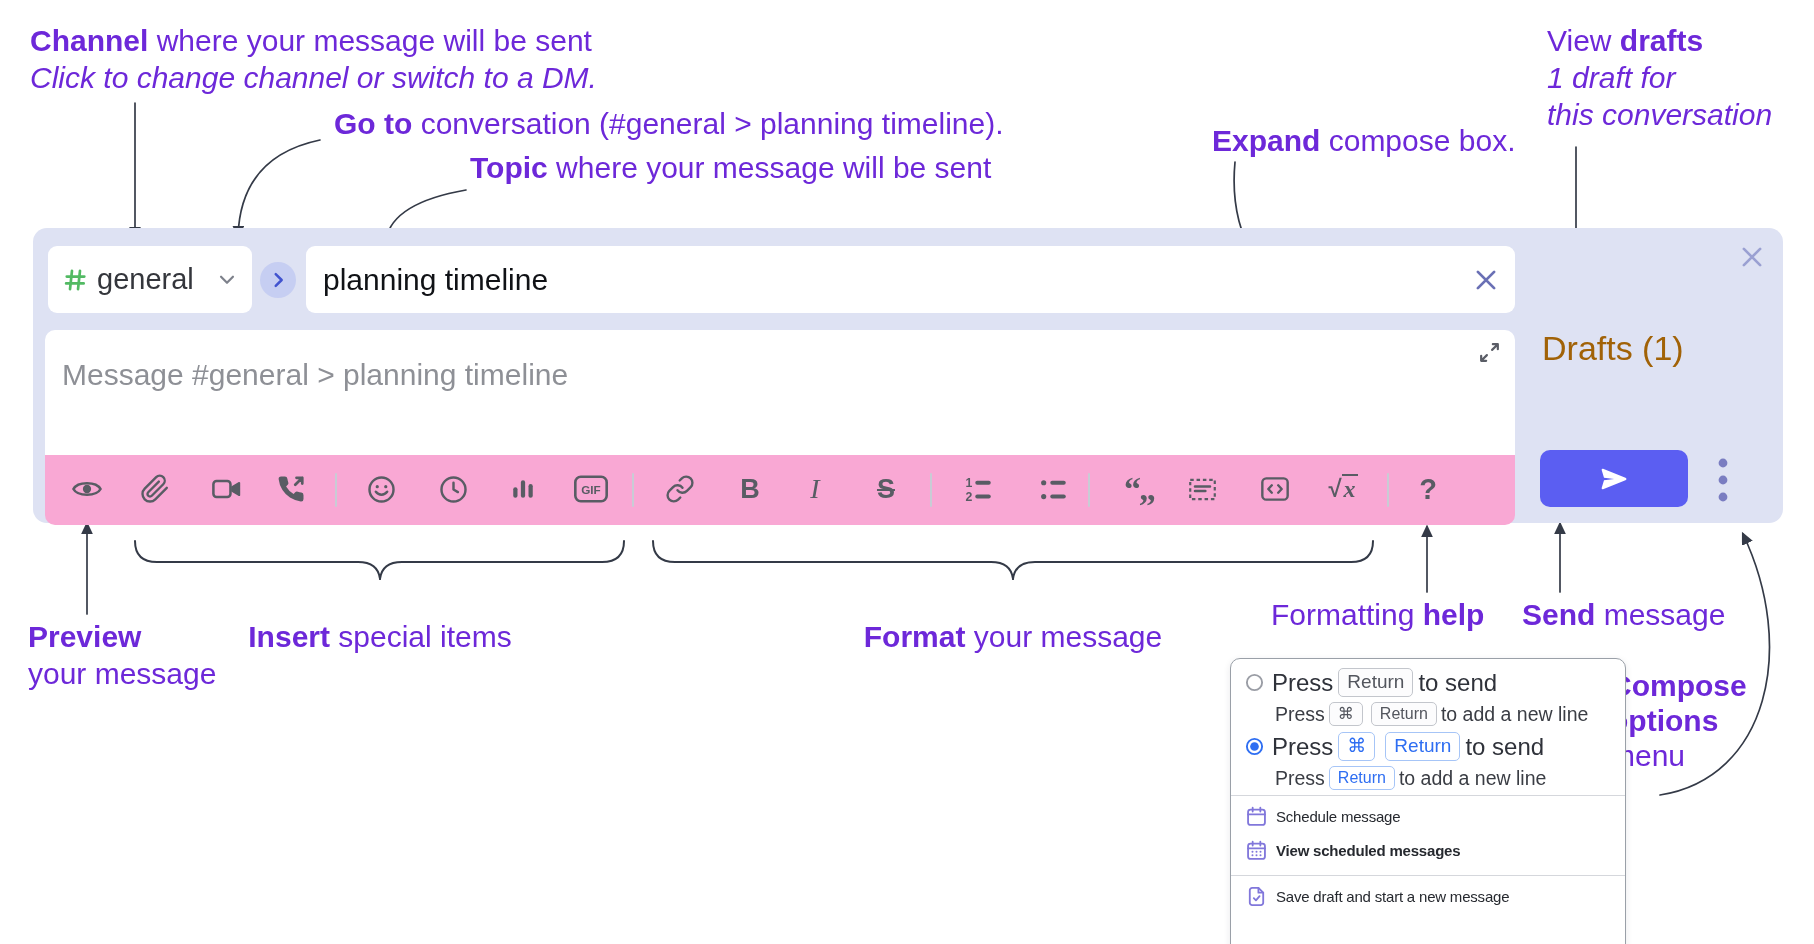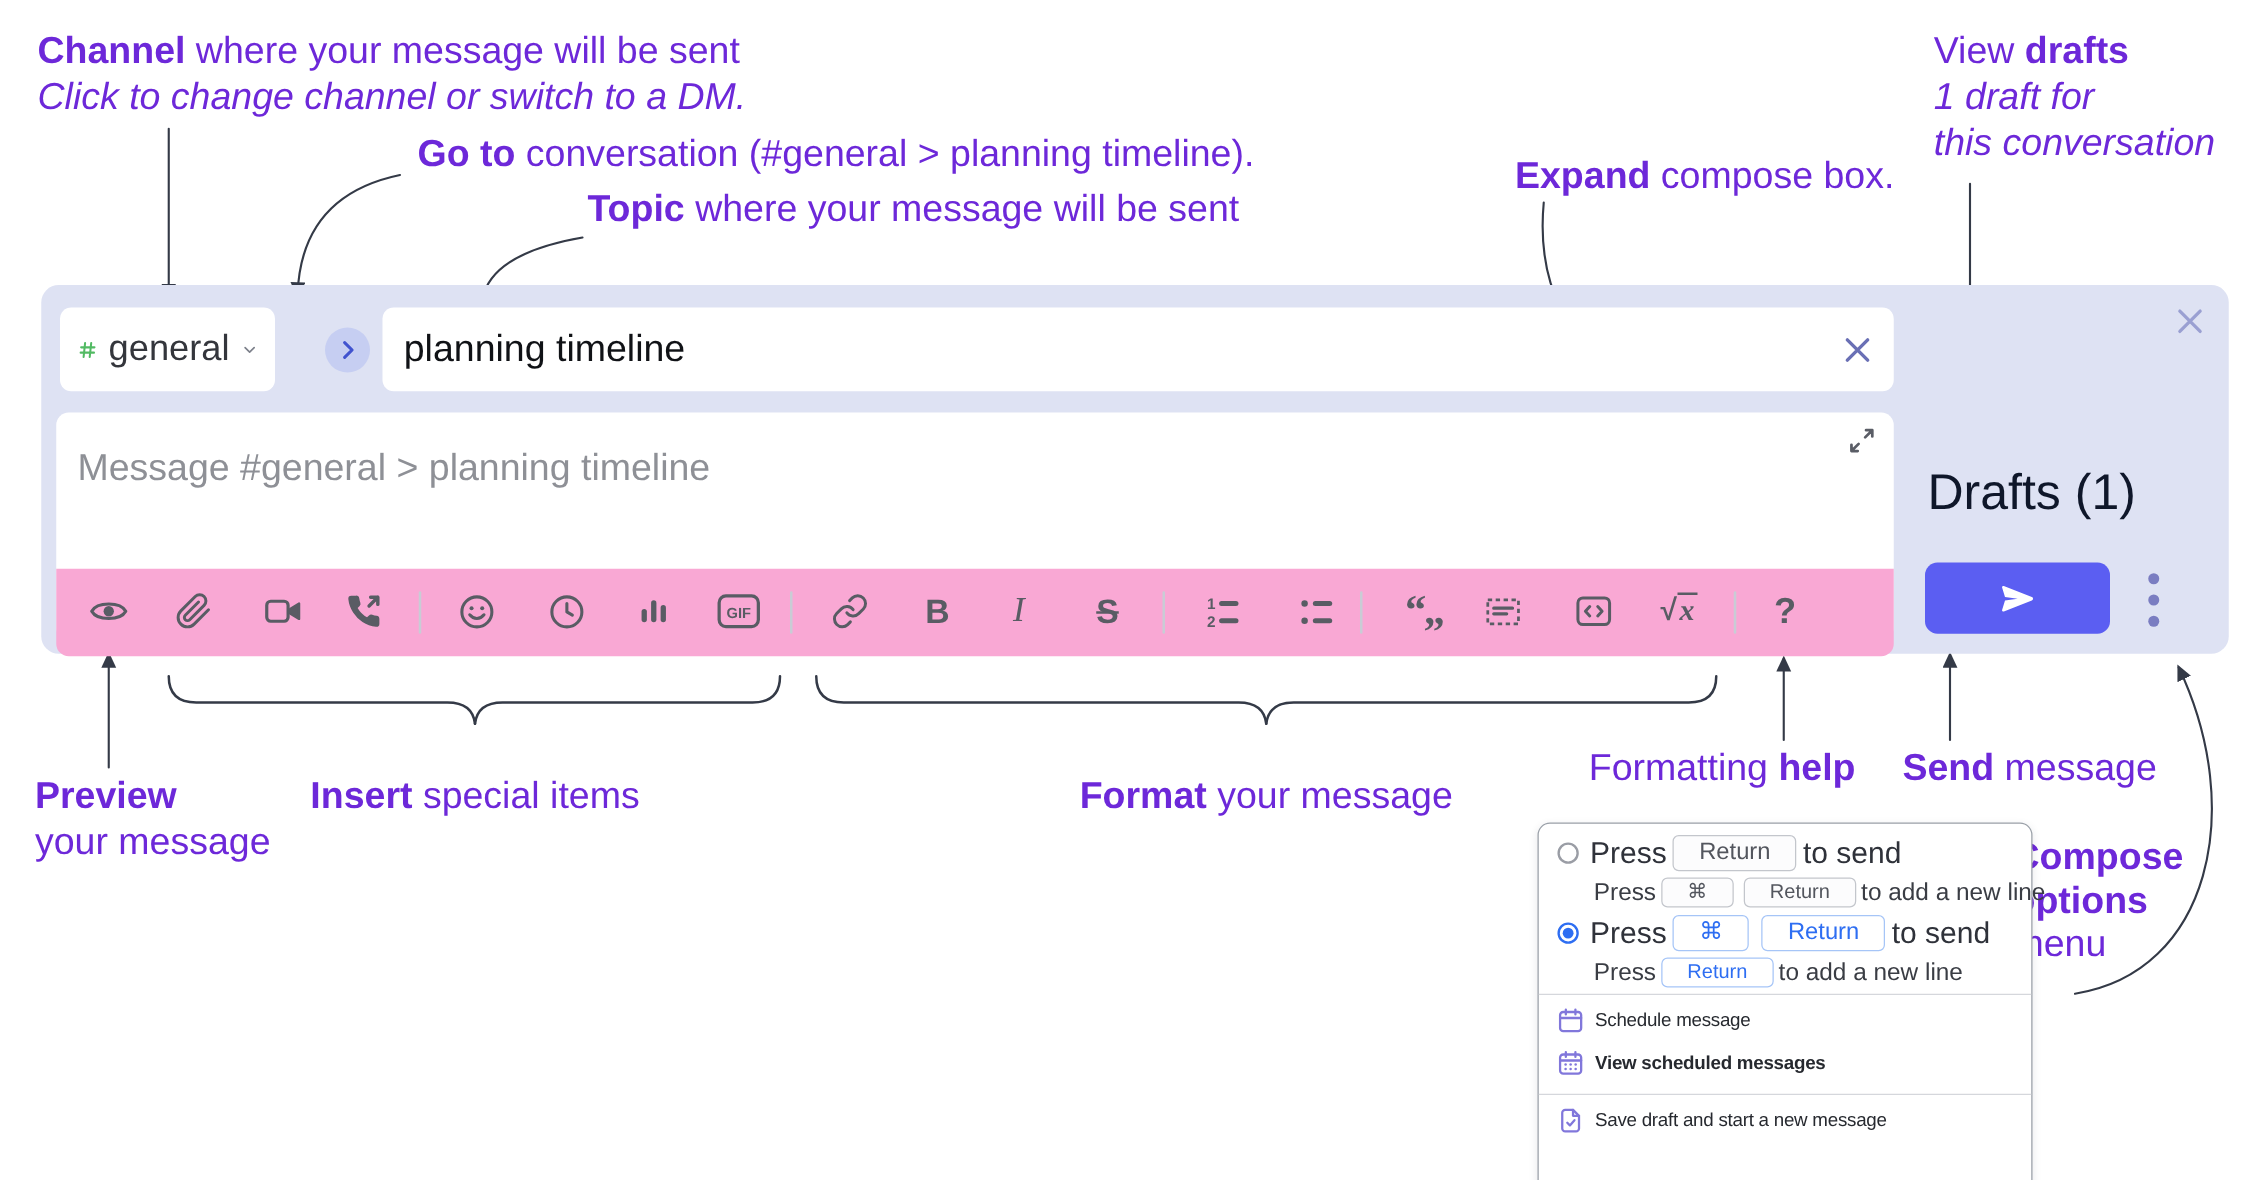--- a/index.html
+++ b/index.html
@@ -10,21 +10,21 @@
   .ann{position:absolute;font-size:30px;line-height:37px;color:#6d28d9;white-space:nowrap;}
   .ann b{font-weight:700;}
   .ann .it{font-style:italic;}
   .center{transform:translateX(-50%);}
   
   svg.overlay{position:absolute;left:0;top:0;width:1814px;height:944px;pointer-events:none;}
   
   .compose{position:absolute;left:33px;top:228px;width:1750px;height:295px;
            background:#dee2f3;border-radius:14px;}
   .whitebox{background:#fff;border-radius:9px;position:absolute;}
-  .channel-btn{left:15px;top:18px;width:172px;height:67px;display:flex;align-items:center;
+  .channel-btn{left:15px;top:18px;width:204px;height:67px;display:flex;align-items:center;
                gap:9px;padding:0 14px;box-sizing:border-box;cursor:pointer;}
   .channel-name{font-size:29px;color:#34363c;flex:1;}
   .go-btn{position:absolute;left:227px;top:34px;width:36px;height:36px;border-radius:50%;
           background:#c6cef2;display:flex;align-items:center;justify-content:center;cursor:pointer;}
   .topic-box{left:273px;top:18px;width:1209px;height:67px;display:flex;align-items:center;
              padding:0 14px 0 17px;box-sizing:border-box;}
   .topic-input{flex:1;border:none;outline:none;font-size:30px;color:#101216;
                font-family:"Liberation Sans",sans-serif;background:transparent;padding:0;}
   .msg-box{left:12px;top:102px;width:1470px;height:182px;border-radius:10px;}
   .placeholder{position:absolute;left:17px;top:28px;font-size:30px;color:#8e9096;}
@@ -38,37 +38,37 @@
   .glyph-b{font-size:27px;font-weight:700;color:#595c64;}
   .glyph-i{font-size:28px;font-style:italic;font-family:"Liberation Serif",serif;color:#595c64;}
   .glyph-s{font-size:27px;font-weight:600;text-decoration:line-through;color:#595c64;}
   .glyph-q{font-family:"Liberation Serif",serif;font-weight:700;color:#595c64;font-size:34px;
            letter-spacing:-2px;line-height:20px;}
   .glyph-math{font-size:24px;color:#595c64;font-weight:600;}
   .glyph-math .ov{font-style:italic;border-top:2.4px solid #595c64;padding:0 2px;
                   font-family:"Liberation Serif",serif;}
   .glyph-help{font-size:29px;font-weight:600;color:#595c64;}
   
-  .drafts-link{position:absolute;left:1509px;top:101px;font-size:40px;color:#0f172a;cursor:pointer;margin-top:43px;}
+  .drafts-link{position:absolute;left:1509px;top:101px;font-size:34px;color:#a16207;cursor:pointer;}
   .send-btn{position:absolute;left:1507px;top:222px;width:148px;height:57px;background:#5b5ef2;
             border:none;border-radius:10px;display:flex;align-items:center;justify-content:center;
             cursor:pointer;}
   .kebab-btn{position:absolute;left:1672px;top:224px;width:36px;height:56px;display:flex;
              align-items:center;justify-content:center;cursor:pointer;}
   .close-btn{position:absolute;left:1704px;top:14px;cursor:pointer;}
   
   .popup{position:absolute;left:1230px;top:658px;width:396px;height:308px;background:#fff;
          border:1.5px solid #9aa0a8;border-radius:10px;box-shadow:0 2px 7px rgba(40,44,60,.10);
          box-sizing:border-box;}
   .prow{position:absolute;left:14px;display:flex;align-items:center;font-size:24px;color:#2f323a;
         white-space:nowrap;cursor:pointer;}
   .psub{position:absolute;left:44px;display:flex;align-items:center;font-size:19.5px;color:#3a3d44;
         white-space:nowrap;}
   kbd{font-family:"Liberation Sans",sans-serif;border:1px solid #c3c6cc;background:#fcfcfd;
-      border-radius:5px;padding:0 20px;margin:0 5px;color:#53565e;display:inline-block;}
+      border-radius:5px;padding:0 8px;margin:0 5px;color:#53565e;display:inline-block;}
   .prow kbd{font-size:19px;line-height:26px;height:27px;}
   .psub kbd{font-size:16px;line-height:21px;height:22px;margin:0 4px;}
   kbd.blue{color:#2e6ef2;border-color:#a6c5f7;background:#fff;}
   .phr{position:absolute;left:0;width:100%;border-top:1px solid #d5d7dc;}
   .pitem{position:absolute;left:14px;display:flex;align-items:center;gap:8px;font-size:15px;
          letter-spacing:-0.2px;color:#26292f;white-space:nowrap;cursor:pointer;}
   .radio{margin-right:8px;flex:none;display:flex;}
 </style>
 </head>
 <body>

